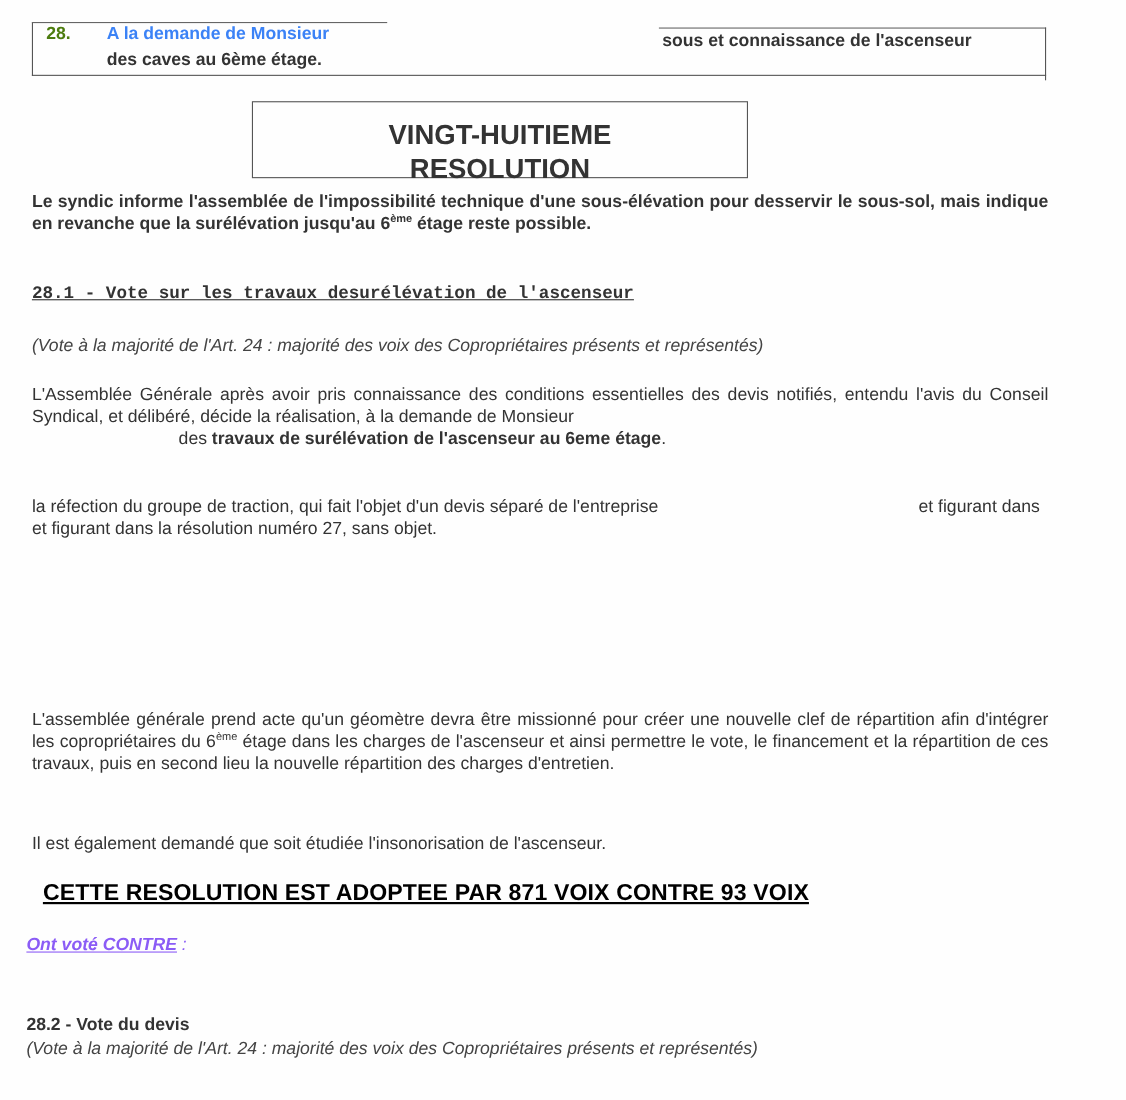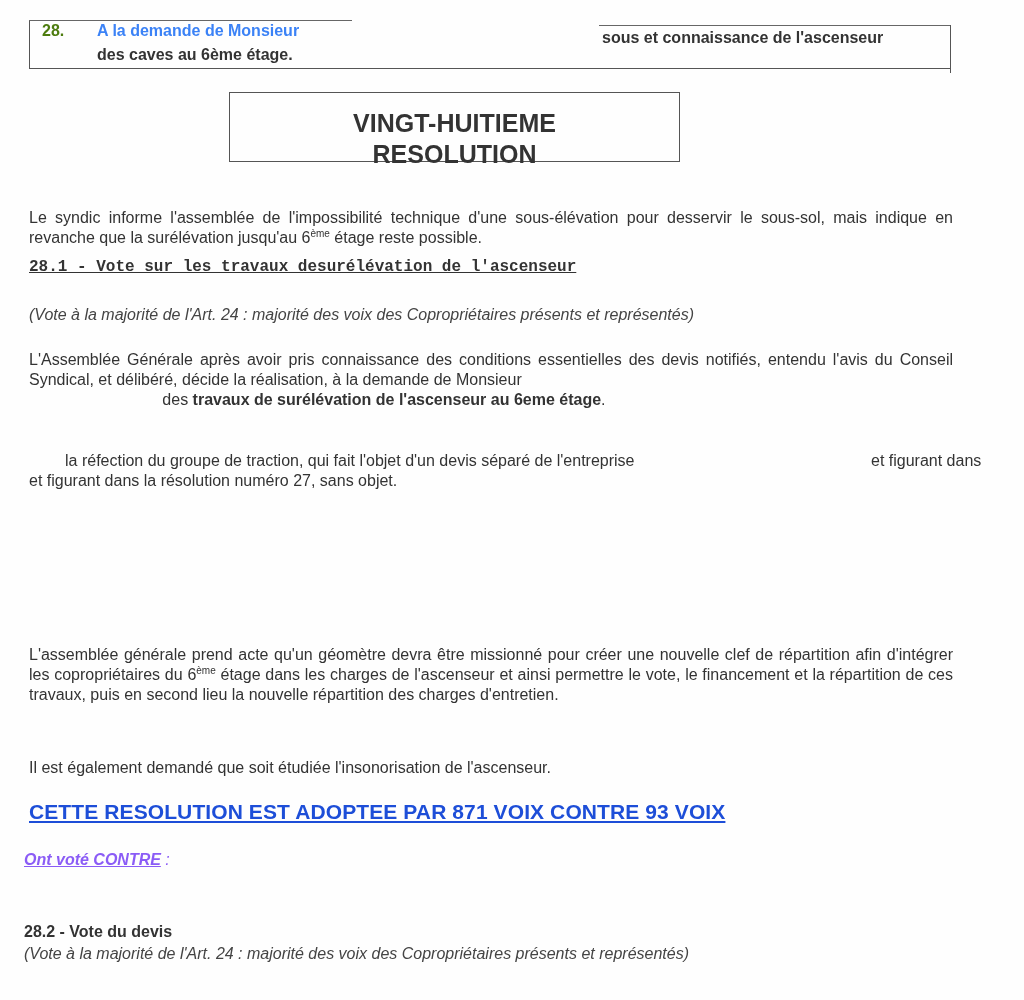--- a/index.html
+++ b/index.html
@@ -29,22 +29,22 @@
   }
 
   .para { left: 29px; width: 924px; font-size: 16px; line-height: 20px; color: #333; }
   .justify { text-align: justify; text-align-last: left; }
   .para sup { font-size: 10px; line-height: 0; vertical-align: 6px; }
   .sub-heading { font-size: 16px; font-weight: bold; text-decoration: underline; color: #333; font-family: Liberation Mono, monospace; }
   .italic { font-style: italic; color: #444; }
   .bold { font-weight: bold; }
 
   .adopted {
-    left: 29px; top: 800px; font-size: 21px; font-weight: bold; text-decoration: underline;
-    color: #1d4ed8; letter-spacing: 0.1px;
+    left: 39px; top: 800px; font-size: 21px; font-weight: bold; text-decoration: underline;
+    color: #000000; letter-spacing: 0.1px;
   }
   .contre { left: 24px; top: 851px; font-size: 16px; font-weight: bold; color: #8b5cf6; font-style: italic; }
   .contre u { text-decoration: underline; }
   .sec2-title { left: 24px; top: 923px; font-size: 16px; font-weight: bold; color: #333; }
   .sec2-italic { left: 24px; top: 945px; font-size: 16px; font-style: italic; color: #444; }
 </style>
 </head>
 <body>
 
 <div class="abs hdr-left-border"></div>
@@ -55,30 +55,30 @@
 <div class="abs hdr-num">28.</div>
 <div class="abs hdr-line1">A la demande de Monsieur</div>
 <div class="abs hdr-line2">des caves au 6ème étage.</div>
 <div class="abs hdr-right-text">sous et connaissance de l'ascenseur</div>
 
 <div class="abs title-box">
   <div>VINGT-HUITIEME</div>
   <div>RESOLUTION</div>
 </div>
 
-<div class="abs para justify" style="top:208px;"><span>Le syndic informe l'assemblée de l'impossibilité technique d'une sous-élévation pour desservir le sous-sol, mais indique en revanche que la surélévation jusqu'au 6</span><sup>ème</sup><span> étage reste possible.</span></div>
+<div class="abs para justify" style="top:174px;font-weight:bold;"><span>Le syndic informe l'assemblée de l'impossibilité technique d'une sous-élévation pour desservir le sous-sol, mais indique en revanche que la surélévation jusqu'au 6</span><sup>ème</sup><span> étage reste possible.</span></div>
 
 <div class="abs sub-heading" style="left:29px; top:258px;">28.1 - Vote sur les travaux desurélévation de l'ascenseur</div>
 
 <div class="abs para italic" style="top:305px;">(Vote à la majorité de l'Art. 24 : majorité des voix des Copropriétaires présents et représentés)</div>
 
 <div class="abs para justify" style="top:350px;"><span>L'Assemblée Générale après avoir pris connaissance des conditions essentielles des devis notifiés, entendu l'avis du Conseil Syndical, et délibéré, décide la réalisation, à la demande de Monsieur</span><br><span>&nbsp;&nbsp;&nbsp;&nbsp;&nbsp;&nbsp;&nbsp;&nbsp;&nbsp;&nbsp;&nbsp;&nbsp;&nbsp;&nbsp;&nbsp;&nbsp;&nbsp;&nbsp;&nbsp;&nbsp;&nbsp;&nbsp;&nbsp;&nbsp;&nbsp;&nbsp;&nbsp;&nbsp;&nbsp; des </span><span class="bold">travaux de surélévation de l'ascenseur au 6eme étage</span><span>.</span></div>
 
 <div class="abs para" style="top:451px;">
-  <div style="position:relative; height:20px;margin-left:36px;">
+  <div style="position:relative; height:20px;">
     <span class="abs" style="left:0; top:0; white-space:nowrap;">la réfection du groupe de traction, qui fait l'objet d'un devis séparé de l'entreprise</span>
     <span class="abs" style="left:806px; top:0; white-space:nowrap;">et figurant dans</span>
   </div>
   <div style="position:relative; height:20px;">
     <span class="abs" style="left:0; top:0;">et figurant dans la résolution numéro 27, sans objet.</span>
   </div>
 </div>
 
 <div class="abs para justify" style="top:645px;"><span>L'assemblée générale prend acte qu'un géomètre devra être missionné pour créer une nouvelle clef de répartition afin d'intégrer les copropriétaires du 6</span><sup>ème</sup><span> étage dans les charges de l'ascenseur et ainsi permettre le vote, le financement et la répartition de ces travaux, puis en second lieu la nouvelle répartition des charges d'entretien.</span></div>
 

